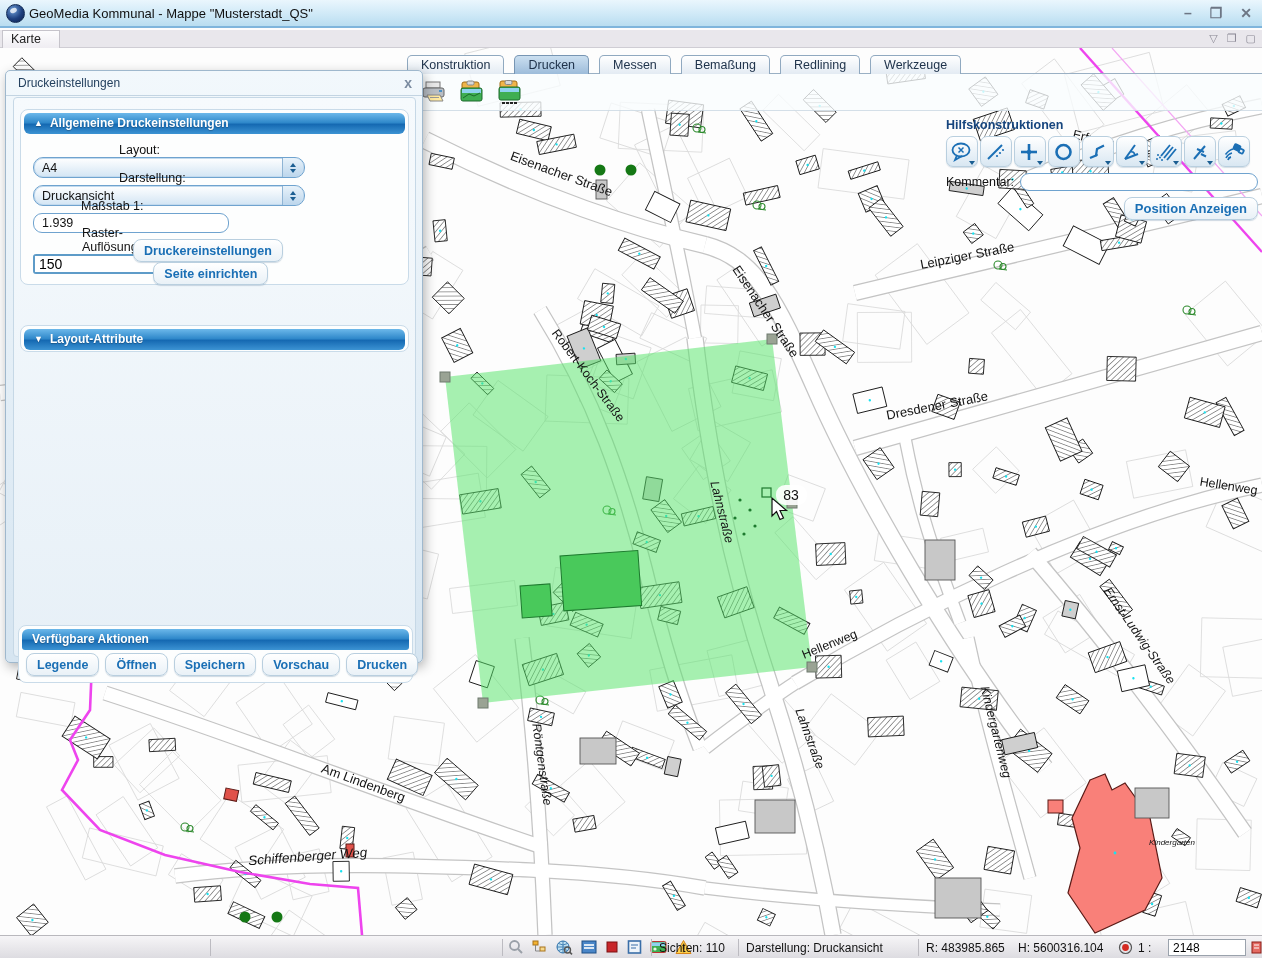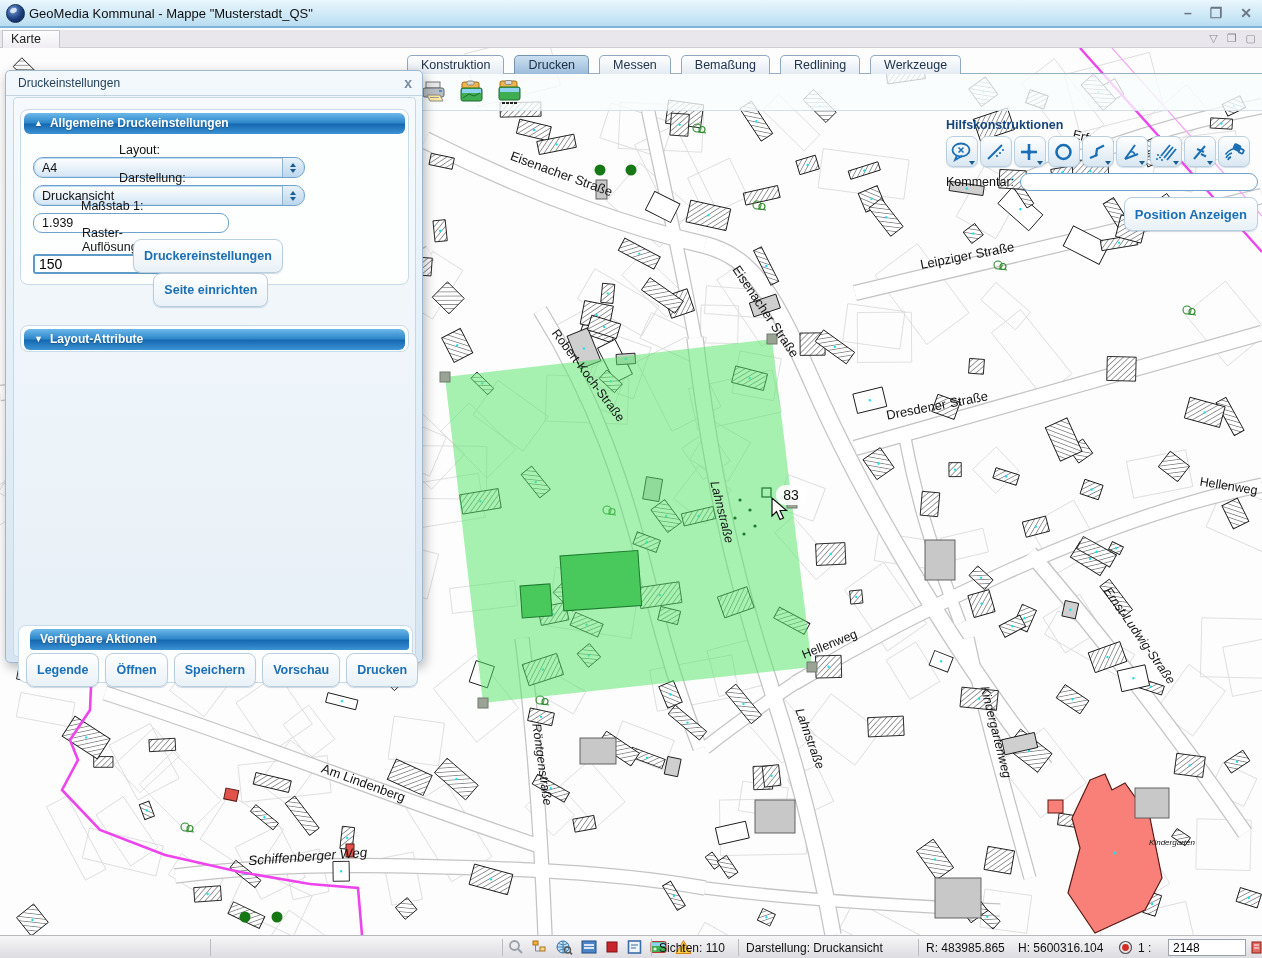--- a/index.html
+++ b/index.html
@@ -79,21 +79,21 @@
     font-size:12.5px; padding:0 8px; font-family:"Liberation Sans",sans-serif; color:#111; outline:none;}
   .combo { width:198px; height:20px; border:2px solid #5d9bc8; border-radius:3px; background:#fff;
     display:flex; align-items:center; }
   .combo input { border:none; outline:none; flex:1; font-size:14px; padding-left:4px; width:100px;
     font-family:"Liberation Sans",sans-serif;}
   .combo .drop { width:20px; align-self:stretch; background:linear-gradient(#dcebf7,#9fc0dd);
     border-left:1px solid #8fb4d4; display:flex; align-items:center; justify-content:center; cursor:pointer;}
   .combo .drop i { width:0; height:0; border-left:4px solid transparent; border-right:4px solid transparent;
     border-top:5px solid #223a52; }
 
-  .btn { height:34px; padding:0 10px; border:1px solid #b9cfdf; border-radius:8px;
+  .btn { height:23px; padding:0 10px; border:1px solid #b9cfdf; border-radius:8px;
     background:linear-gradient(#ffffff,#e9f1f7); font-size:12.5px; font-weight:bold; color:#1a6fb5;
     font-family:"Liberation Sans",sans-serif; cursor:pointer; box-shadow:0 1px 1px rgba(120,150,175,.35); }
   #actions-btns { position:absolute; left:7px; top:27px; display:flex; gap:6px; }
 
   
   #helper { position:absolute; left:946px; top:118px; width:312px; height:106px; z-index:35; }
   #helper-title { font-size:12.5px; font-weight:bold; color:#16457e; margin-bottom:4px; }
   #helper-tools { display:flex; gap:2px; }
   .tool { width:32px; height:31px; border:1px solid #b9cfdf; border-radius:7px;
     background:linear-gradient(#ffffff 0%,#f2f7fb 45%,#dcе9f3 55%,#d7e5f1 100%);
@@ -776,21 +776,21 @@
         </div>
       </div>
 
       <div class="whitebox" id="box-layoutattr">
         <div class="bluehdr">
           <span class="hdr-arrow">▼</span><span>Layout-Attribute</span>
         </div>
       </div>
 
       <div class="whitebox" id="box-actions">
-        <div class="bluehdr" style="border-radius:6px 6px 3px 3px;margin-left:8px;">
+        <div class="bluehdr" style="border-radius:6px 6px 3px 3px;">
           <span>Verfügbare Aktionen</span>
         </div>
         <div id="actions-btns">
           <button class="btn">Legende</button>
           <button class="btn">Öffnen</button>
           <button class="btn">Speichern</button>
           <button class="btn">Vorschau</button>
           <button class="btn">Drucken</button>
         </div>
       </div>

